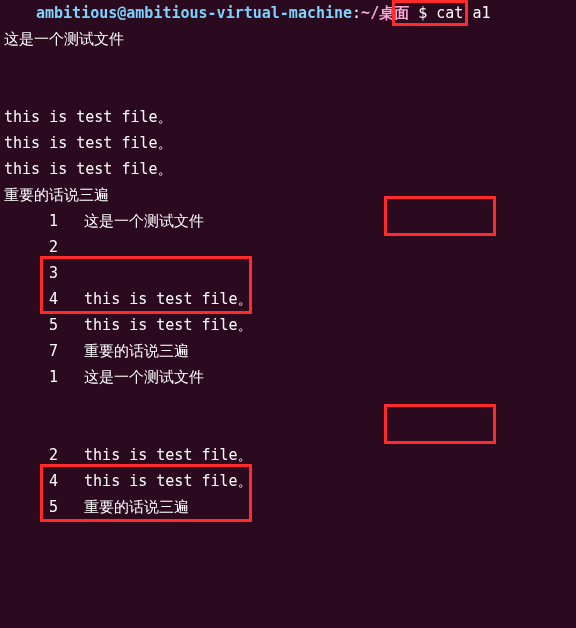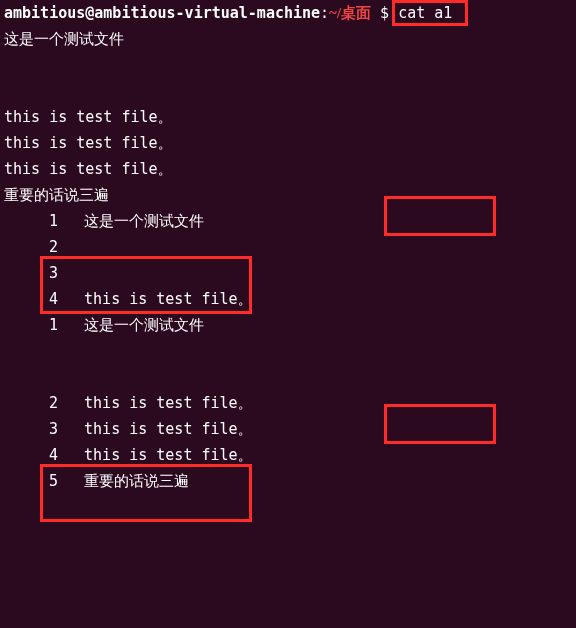--- a/index.html
+++ b/index.html
@@ -18,22 +18,22 @@
     padding: 0 4px;
     position: relative;
     width: 100%;
     height: 100%;
     box-sizing: border-box;
   }
   .line {
     white-space: pre;
     height: 26px;
   }
-  .user { color: #ffffff; font-weight: bold; }
-  .path { color: #ef4444; font-weight: bold; font-family: Liberation Serif, serif; }
+  .user { color: #7dd3fc; font-weight: bold; margin-left: 32px; }
+  .path { color: #f9a8d4; font-weight: bold; }
   .white { color: #ffffff; }
   .num {
     display: inline-block;
     width: 54px;
     text-align: right;
     padding-right: 8px;
   }
   .highlight-box {
     position: absolute;
     border: 3px solid #ff2a2a;
@@ -54,27 +54,28 @@
   <div class="line">this is test file。</div>
   <div class="line">this is test file。</div>
   <div class="line">this is test file。</div>
   <div class="line">重要的话说三遍</div>
 
 
   <div class="line"><span class="num">1</span>  <span>这是一个测试文件</span></div>
   <div class="line"><span class="num">2</span>  <span></span></div>
   <div class="line"><span class="num">3</span>  <span></span></div>
   <div class="line"><span class="num">4</span>  <span>this is test file。</span></div>
+  <div class="line"><span class="num">5</span>  <span>this is test file。</span></div>
+  <div class="line"><span class="num">7</span>  <span>重要的话说三遍</span></div>
 
 
   <div class="line"><span class="num">1</span>  <span>这是一个测试文件</span></div>
   <div class="line"><span class="num"></span>  <span></span></div>
   <div class="line"><span class="num"></span>  <span></span></div>
   <div class="line"><span class="num">2</span>  <span>this is test file。</span></div>
-  <div class="line"><span class="num">3</span>  <span>this is test file。</span></div>
   <div class="line"><span class="num">4</span>  <span>this is test file。</span></div>
   <div class="line"><span class="num">5</span>  <span>重要的话说三遍</span></div>
 
   <div class="highlight-box" style="left:392px; top:0px; width:76px; height:26px;"></div>
   <div class="highlight-box" style="left:384px; top:196px; width:112px; height:40px;"></div>
   <div class="highlight-box" style="left:40px;  top:256px; width:212px; height:58px;"></div>
   <div class="highlight-box" style="left:384px; top:404px; width:112px; height:40px;"></div>
   <div class="highlight-box" style="left:40px;  top:464px; width:212px; height:58px;"></div>
 
 </div>

